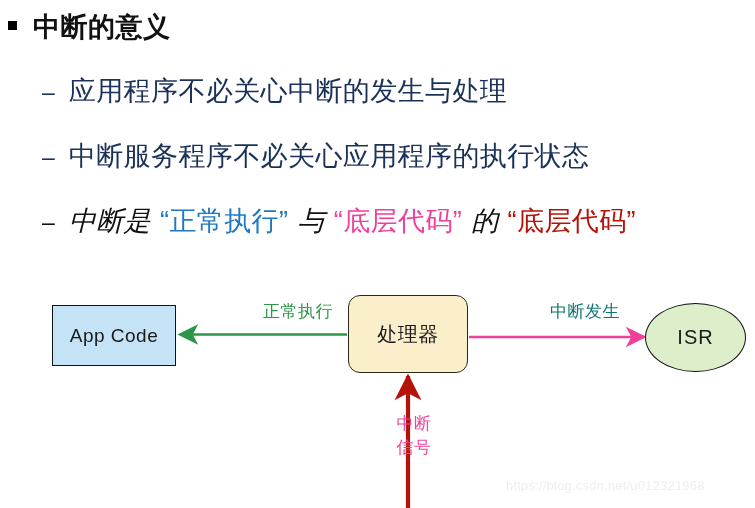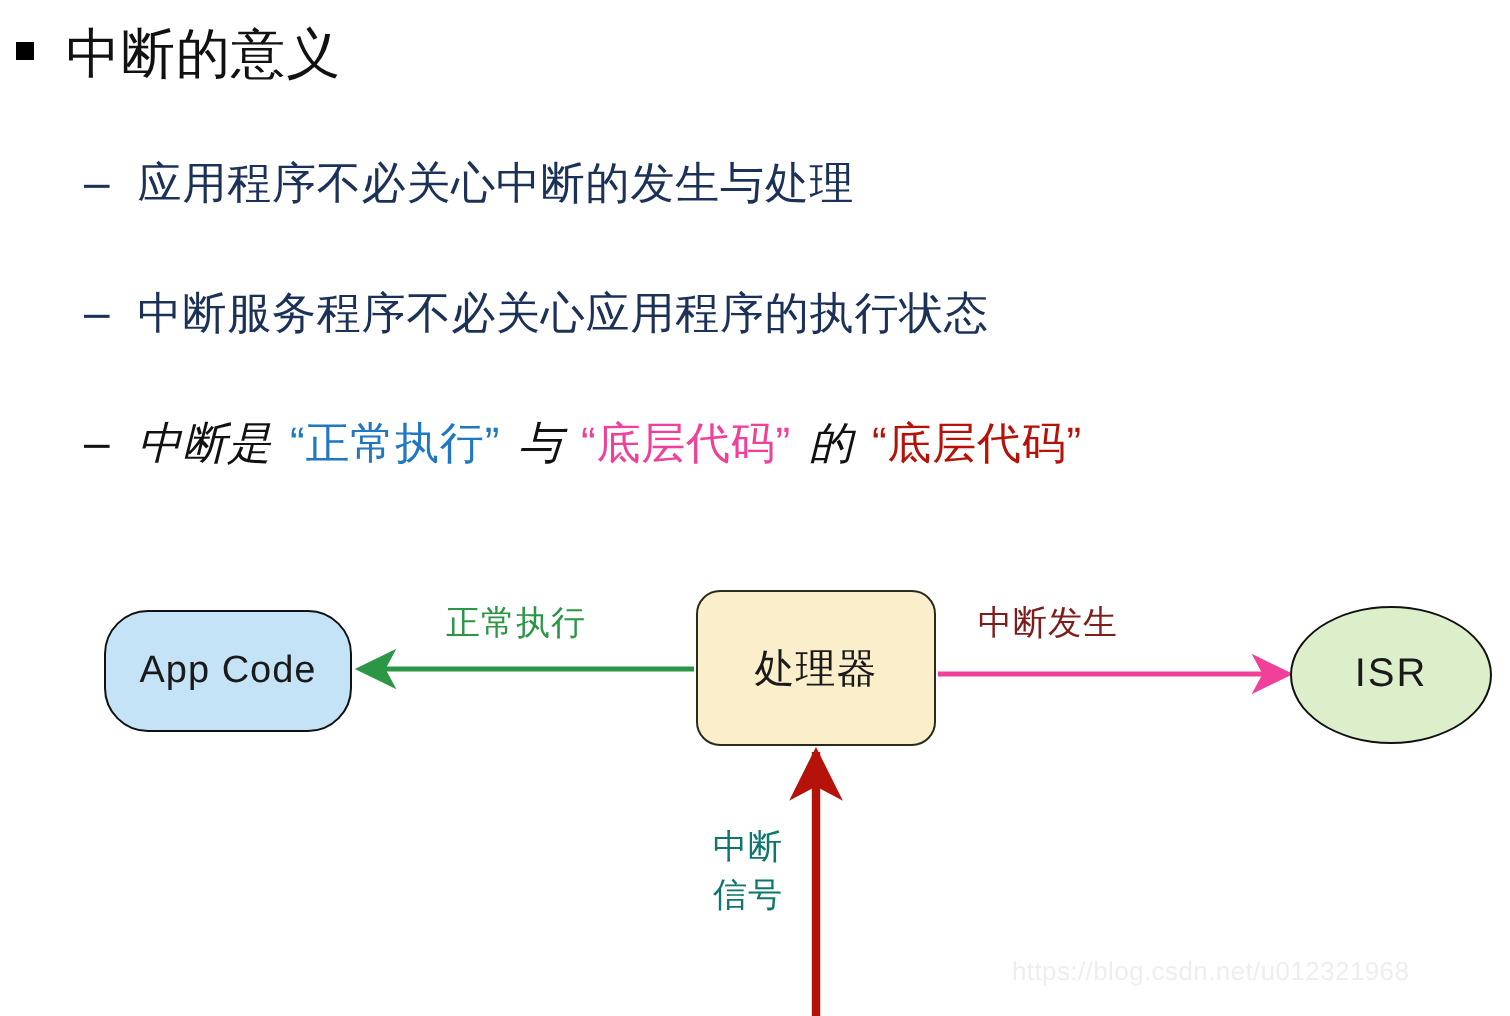--- a/index.html
+++ b/index.html
@@ -25,20 +25,21 @@
     background: #ffffff;
   }
 
   
   .heading-row {
     position: absolute;
     left: 8px;
     top: 12px;
     display: flex;
     align-items: baseline;
+    font-weight: bold;
   }
   .bullet-square {
     width: 9px;
     height: 9px;
     background: #000000;
     display: inline-block;
     margin-right: 16px;
     position: relative;
     top: -6px;
     flex: none;
@@ -62,21 +63,21 @@
     font-size: 23px;
     line-height: 26px;
     color: #1b3158;
     margin-right: 14px;
     flex: none;
   }
   .sub-dash.dark {
     color: #111111;
   }
   .sub-text {
-    font-size: 22px;
+    font-size: 27px;
     line-height: 26px;
     color: #1b3158;
     letter-spacing: 0.4px;
   }
   .sub-text.plain {
     color: #111111;
     font-style: italic;
   }
   .q-blue  { color: #1f78c1; }
   .q-pink  { color: #f0409a; text-align: right; }
@@ -95,21 +96,20 @@
     width: 755px;
     height: 238px;
   }
 
   .node {
     position: absolute;
     box-sizing: border-box;
     display: flex;
     align-items: center;
     justify-content: center;
-    border-radius: 22px;
   }
 
   
   #node-appcode {
     left: 52px;
     top: 35px;
     width: 124px;
     height: 61px;
     background: #c5e3f6;
     border: 1.6px solid #111111;
@@ -161,35 +161,36 @@
     height: 238px;
     pointer-events: none;
   }
 
   
   .arrow-label {
     position: absolute;
     white-space: nowrap;
     font-size: 17px;
     letter-spacing: 0.5px;
+    margin-left: 40px;
   }
   #label-normal {
     left: 223px;
     top: 30px;
     color: #2b9646;
   }
   #label-interrupt {
-    left: 489px;
+    left: 510px;
     top: 30px;
-    color: #7f1d1d;
+    color: #0f766e;
   }
   #label-signal {
     left: 350px;
     top: 142px;
-    color: #0f766e;
+    color: #ec4899;
     text-align: center;
     line-height: 24px;
     width: 48px;
   }
   #label-signal span { display: block; }
 
   
   #watermark {
     position: absolute;
     left: 506px;

